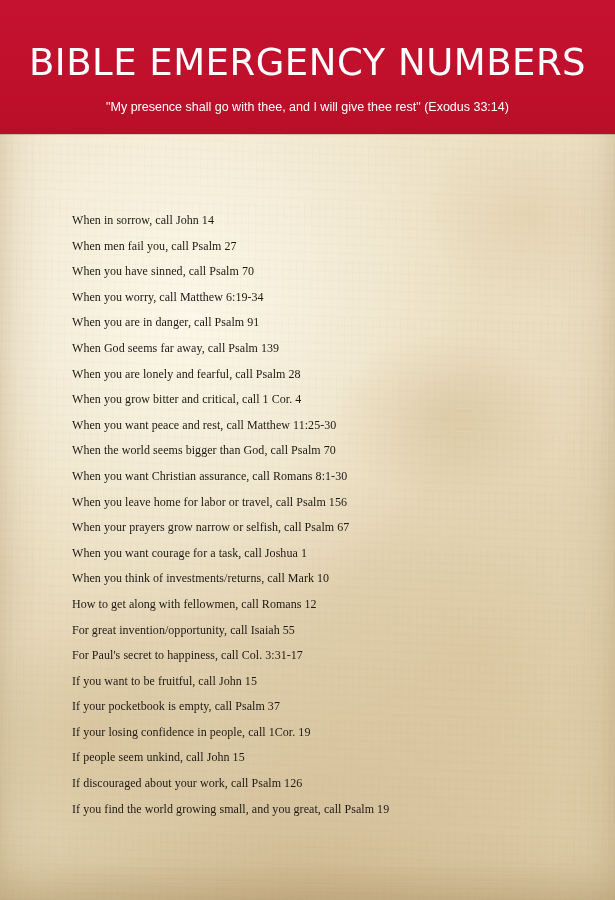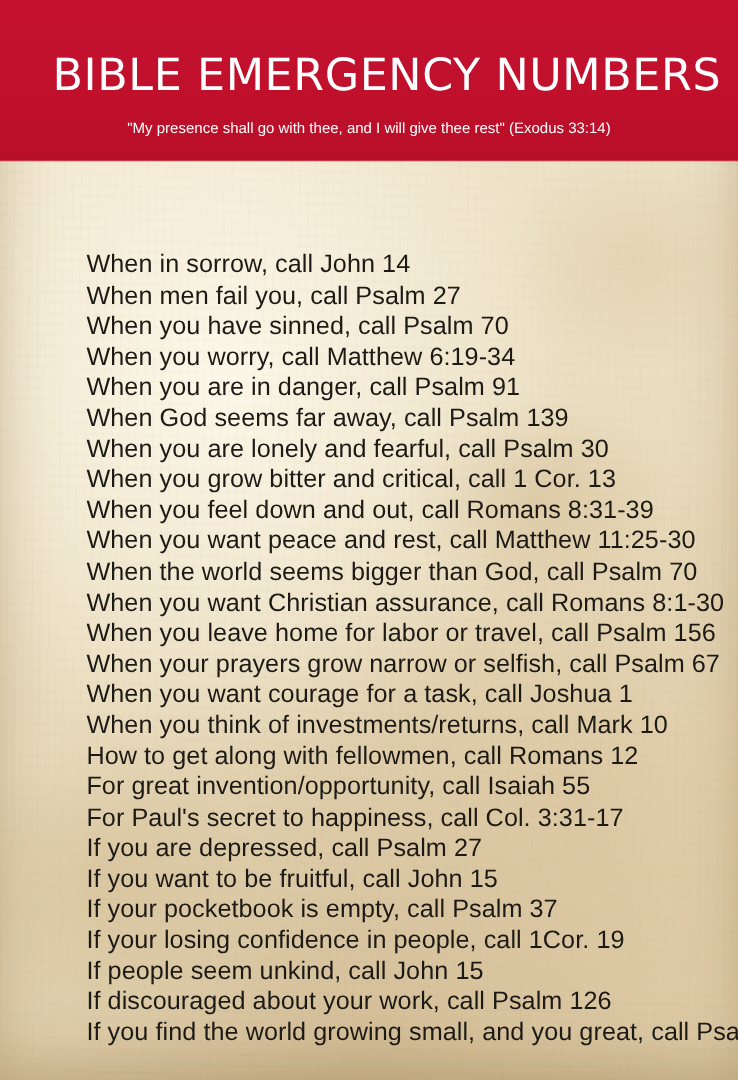--- a/index.html
+++ b/index.html
@@ -42,45 +42,45 @@
     box-shadow: 0 1px 0 rgba(0,0,0,0.15);
     padding: 0 14px;
     box-sizing: border-box;
     z-index: 3;
   }
   .header-title {
     color: #ffffff;
     font-size: 37px;
     letter-spacing: 0.5px;
     font-weight: normal;
-    text-align: right;
+    text-align: center;
     margin: 0;
     padding-top: 44px;
     line-height: 1;
     font-family: "DejaVu Sans", sans-serif;
     white-space: nowrap;
   }
   .header-verse {
     color: #ffffff;
     font-size: 12.5px;
     text-align: center;
     margin: 0;
     padding-top: 19px;
     font-family: "Liberation Sans", sans-serif;
   }
   .body-area {
     position: relative;
     z-index: 2;
     padding: 74px 0 0 72px;
   }
   .entry {
-    font-size: 21px;
+    font-size: 12px;
     line-height: 25.6px;
     color: #1d1a16;
-    font-family: Liberation Sans, sans-serif;
+    font-family: Liberation Serif, serif;
     white-space: nowrap;
     letter-spacing: 0.05px;
   }
   .stain {
     position: absolute;
     border-radius: 50%;
     pointer-events: none;
     z-index: 1;
   }
   .stain-a {
@@ -123,34 +123,32 @@
   <div class="stain stain-c"></div>
   <div class="edge-shade"></div>
 
   <div class="body-area">
     <div class="entry">When in sorrow, call John 14</div>
     <div class="entry">When men fail you, call Psalm 27</div>
     <div class="entry">When you have sinned, call Psalm 70</div>
     <div class="entry">When you worry, call Matthew 6:19-34</div>
     <div class="entry">When you are in danger, call Psalm 91</div>
     <div class="entry">When God seems far away, call Psalm 139</div>
-    <div class="entry">When you are lonely and fearful, call Psalm 30</div>
-    <div class="entry">When you grow bitter and critical, call 1 Cor. 13</div>
-    <div class="entry">When you feel down and out, call Romans 8:31-39</div>
+    <div class="entry">When you are lonely and fearful, call Psalm 28</div>
+    <div class="entry">When you grow bitter and critical, call 1 Cor. 4</div>
     <div class="entry">When you want peace and rest, call Matthew 11:25-30</div>
     <div class="entry">When the world seems bigger than God, call Psalm 70</div>
     <div class="entry">When you want Christian assurance, call Romans 8:1-30</div>
     <div class="entry">When you leave home for labor or travel, call Psalm 156</div>
     <div class="entry">When your prayers grow narrow or selfish, call Psalm 67</div>
     <div class="entry">When you want courage for a task, call Joshua 1</div>
     <div class="entry">When you think of investments/returns, call Mark 10</div>
     <div class="entry">How to get along with fellowmen, call Romans 12</div>
     <div class="entry">For great invention/opportunity, call Isaiah 55</div>
     <div class="entry">For Paul's secret to happiness, call Col. 3:31-17</div>
-    <div class="entry">If you are depressed, call Psalm 27</div>
     <div class="entry">If you want to be fruitful, call John 15</div>
     <div class="entry">If your pocketbook is empty, call Psalm 37</div>
     <div class="entry">If your losing confidence in people, call 1Cor. 19</div>
     <div class="entry">If people seem unkind, call John 15</div>
     <div class="entry">If discouraged about your work, call Psalm 126</div>
     <div class="entry">If you find the world growing small, and you great, call Psalm 19</div>
   </div>
 
 </div>
 

